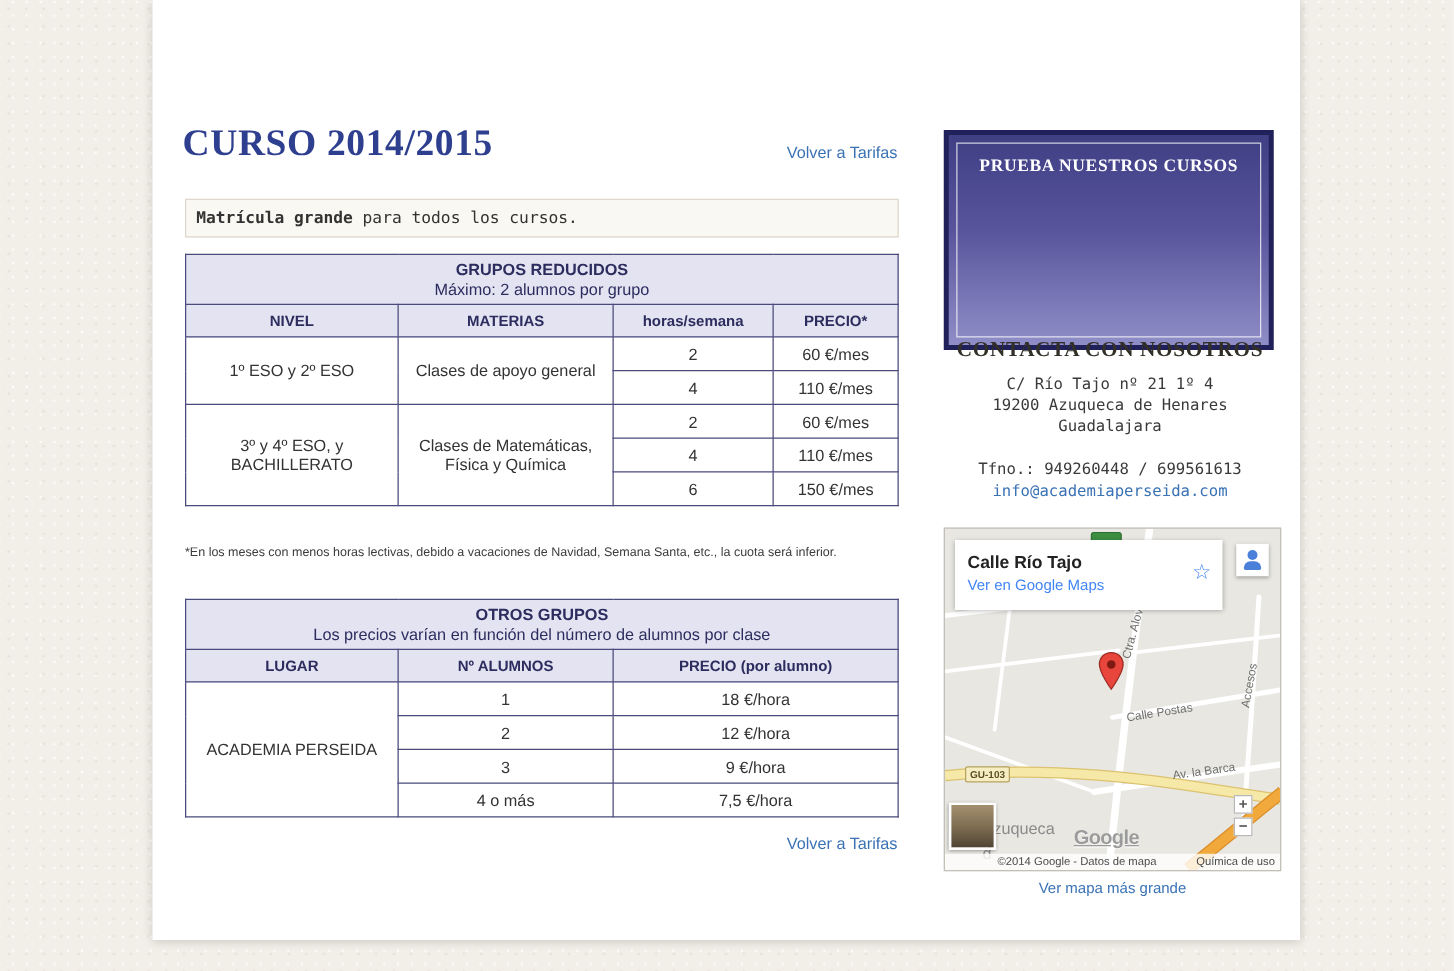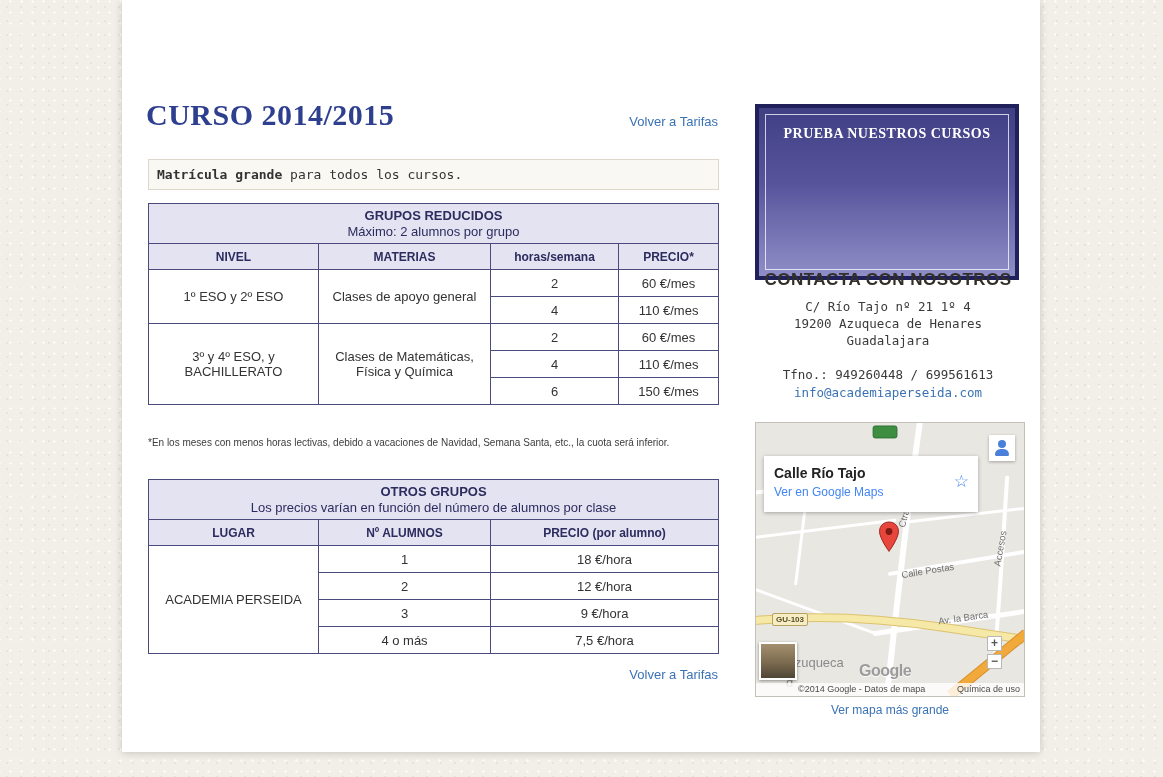--- a/index.html
+++ b/index.html
@@ -69,41 +69,41 @@
     content:''; position:absolute; left:6px; right:6px; top:6px; bottom:6px;
     border:1px solid rgba(255,255,255,0.75); pointer-events:none;
   }
   .promo-title {
     padding-top:18px; text-align:center; color:#ffffff;
     font-family:"Liberation Serif", serif; font-weight:bold; font-size:14px;
     letter-spacing:0.5px;
   }
   .contact-title {
     left:755px; top:270px; width:266px; text-align:center;
-    font-family:Liberation Sans, sans-serif; font-weight:bold; font-size:17px;
+    font-family:Liberation Serif, serif; font-weight:bold; font-size:17px;
     color:#322f28; letter-spacing:0.5px;
   }
   .contact-block {
     width:266px; left:755px; text-align:center;
     font-family:"DejaVu Sans Mono", monospace; font-size:12.5px; color:#3a3a3a;
     line-height:17px;
   }
   .addr { top:298px; }
   .phone { top:366px; }
   .email-row { top:384px; }
   .email-row a { font-family:"DejaVu Sans Mono", monospace; }
 
   .map {
     left:755px; top:422px; width:270px; height:275px;
     background:#e9e7e2; border:1px solid #c3c0b8; overflow:hidden;
   }
   .map svg.roads { position:absolute; left:0; top:0; }
   .map-card {
     position:absolute; left:8px; top:9px; width:214px; height:56px;
-    background:#fff; box-shadow:0 1px 4px rgba(0,0,0,0.3); padding:9px 10px; z-index:6;margin-top:24px;
+    background:#fff; box-shadow:0 1px 4px rgba(0,0,0,0.3); padding:9px 10px; z-index:6;
   }
   .map-place { font-size:14px; font-weight:bold; color:#222; }
   .map-view { display:block; font-size:12px; color:#4285f4; margin-top:4px; text-decoration:none; cursor:pointer; }
   .map-star { position:absolute; right:9px; top:15px; font-size:17px; color:#4285f4; cursor:pointer; }
   .person-btn {
     position:absolute; right:9px; top:12px; width:26px; height:26px;
     background:#fff; box-shadow:0 1px 3px rgba(0,0,0,0.3); cursor:pointer; z-index:6;
   }
   .person-icon { position:relative; width:16px; height:16px; margin:5px auto; }
   .person-icon::before { content:''; position:absolute; left:4px; top:0; width:8px; height:8px; border-radius:50%; background:#4a80d9; }
@@ -128,21 +128,21 @@
   }
   .zoomers { position:absolute; right:22px; bottom:24px; z-index:5; }
   .zoom-btn {
     width:15px; height:15px; background:#fff; border:1px solid #b8b8b8;
     color:#555; font-size:12px; font-weight:bold; line-height:13px;
     text-align:center; cursor:pointer; margin-bottom:3px;
   }
   .google-logo {
     position:absolute; left:103px; bottom:16px; z-index:3;
     font-size:16px; font-weight:bold; color:#9b9b9b; letter-spacing:-0.5px;
-    text-shadow:0 1px 1px rgba(255,255,255,0.9); cursor:pointer;
+    text-shadow:0 1px 1px rgba(255,255,255,0.9); cursor:pointer;text-decoration:underline;
   }
   .attrib {
     position:absolute; left:0; bottom:0; width:100%; height:13px; z-index:4;
     background:rgba(255,255,255,0.8); font-size:9px; color:#4a4a4a;
     display:flex; justify-content:space-between; padding:1px 4px 0 42px;
   }
   .attrib .terms { cursor:pointer; }
   .map-link-row { left:755px; top:703px; width:270px; text-align:center; font-size:12px; }
 </style>
 </head>

